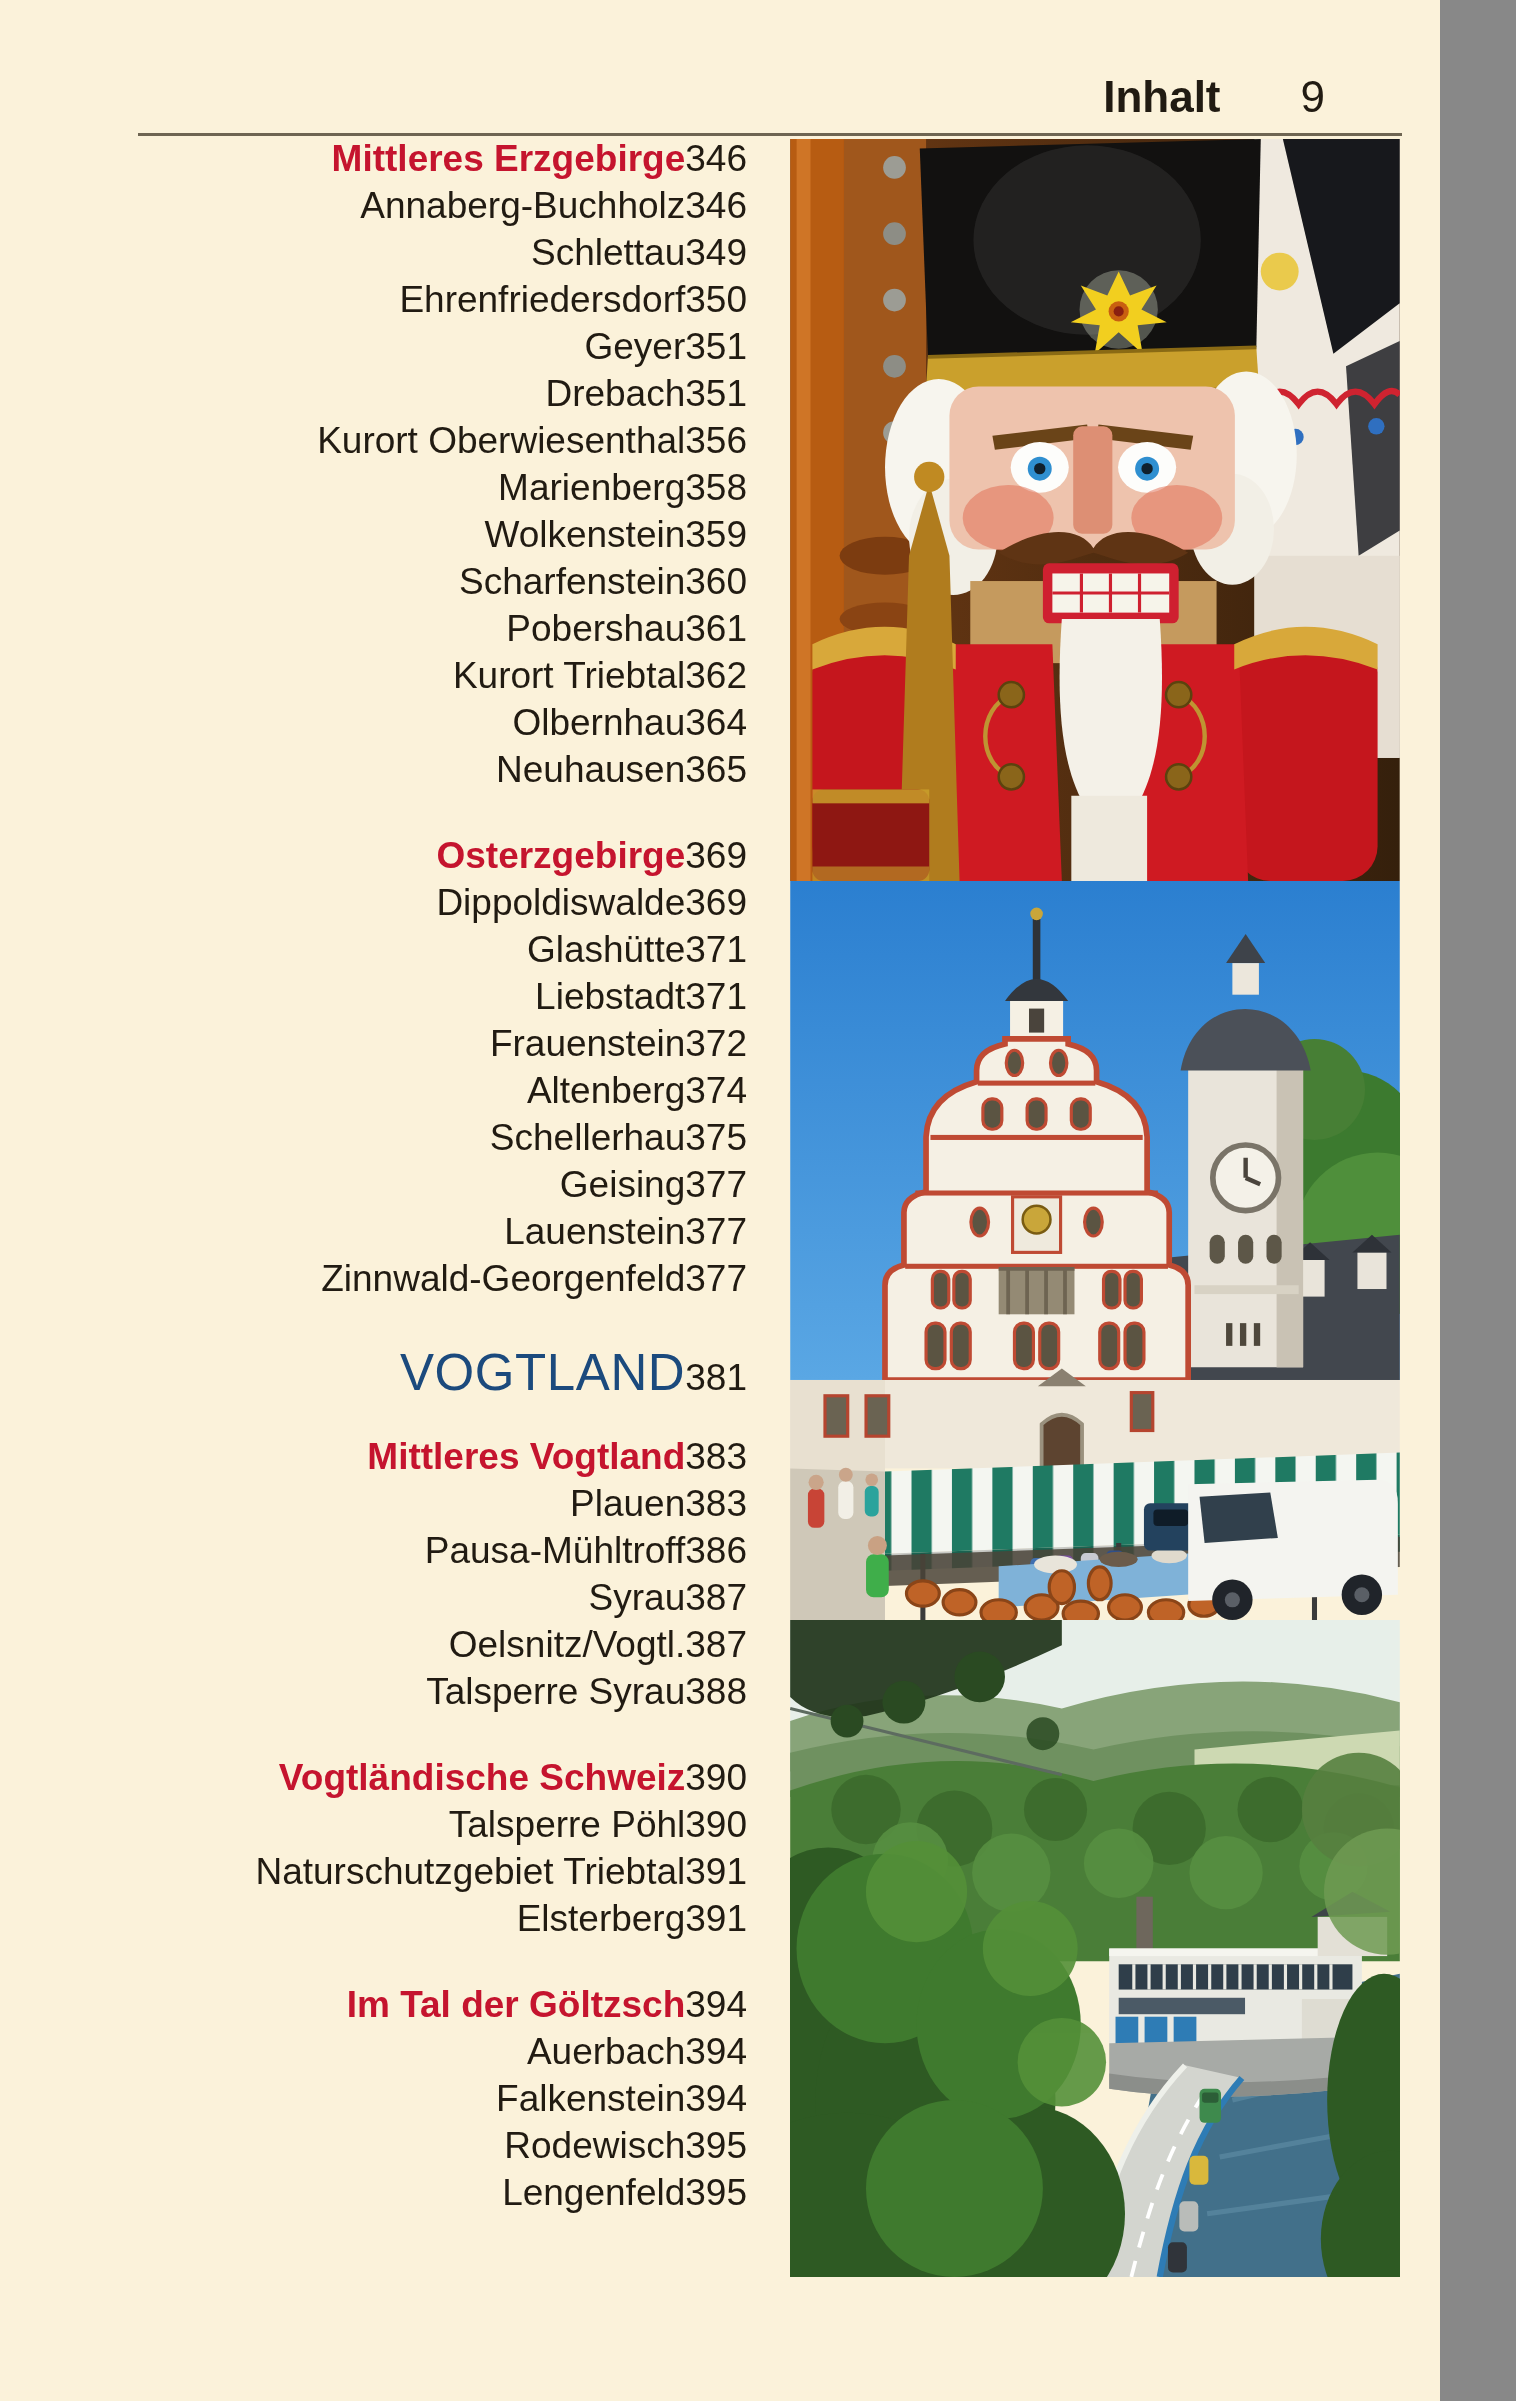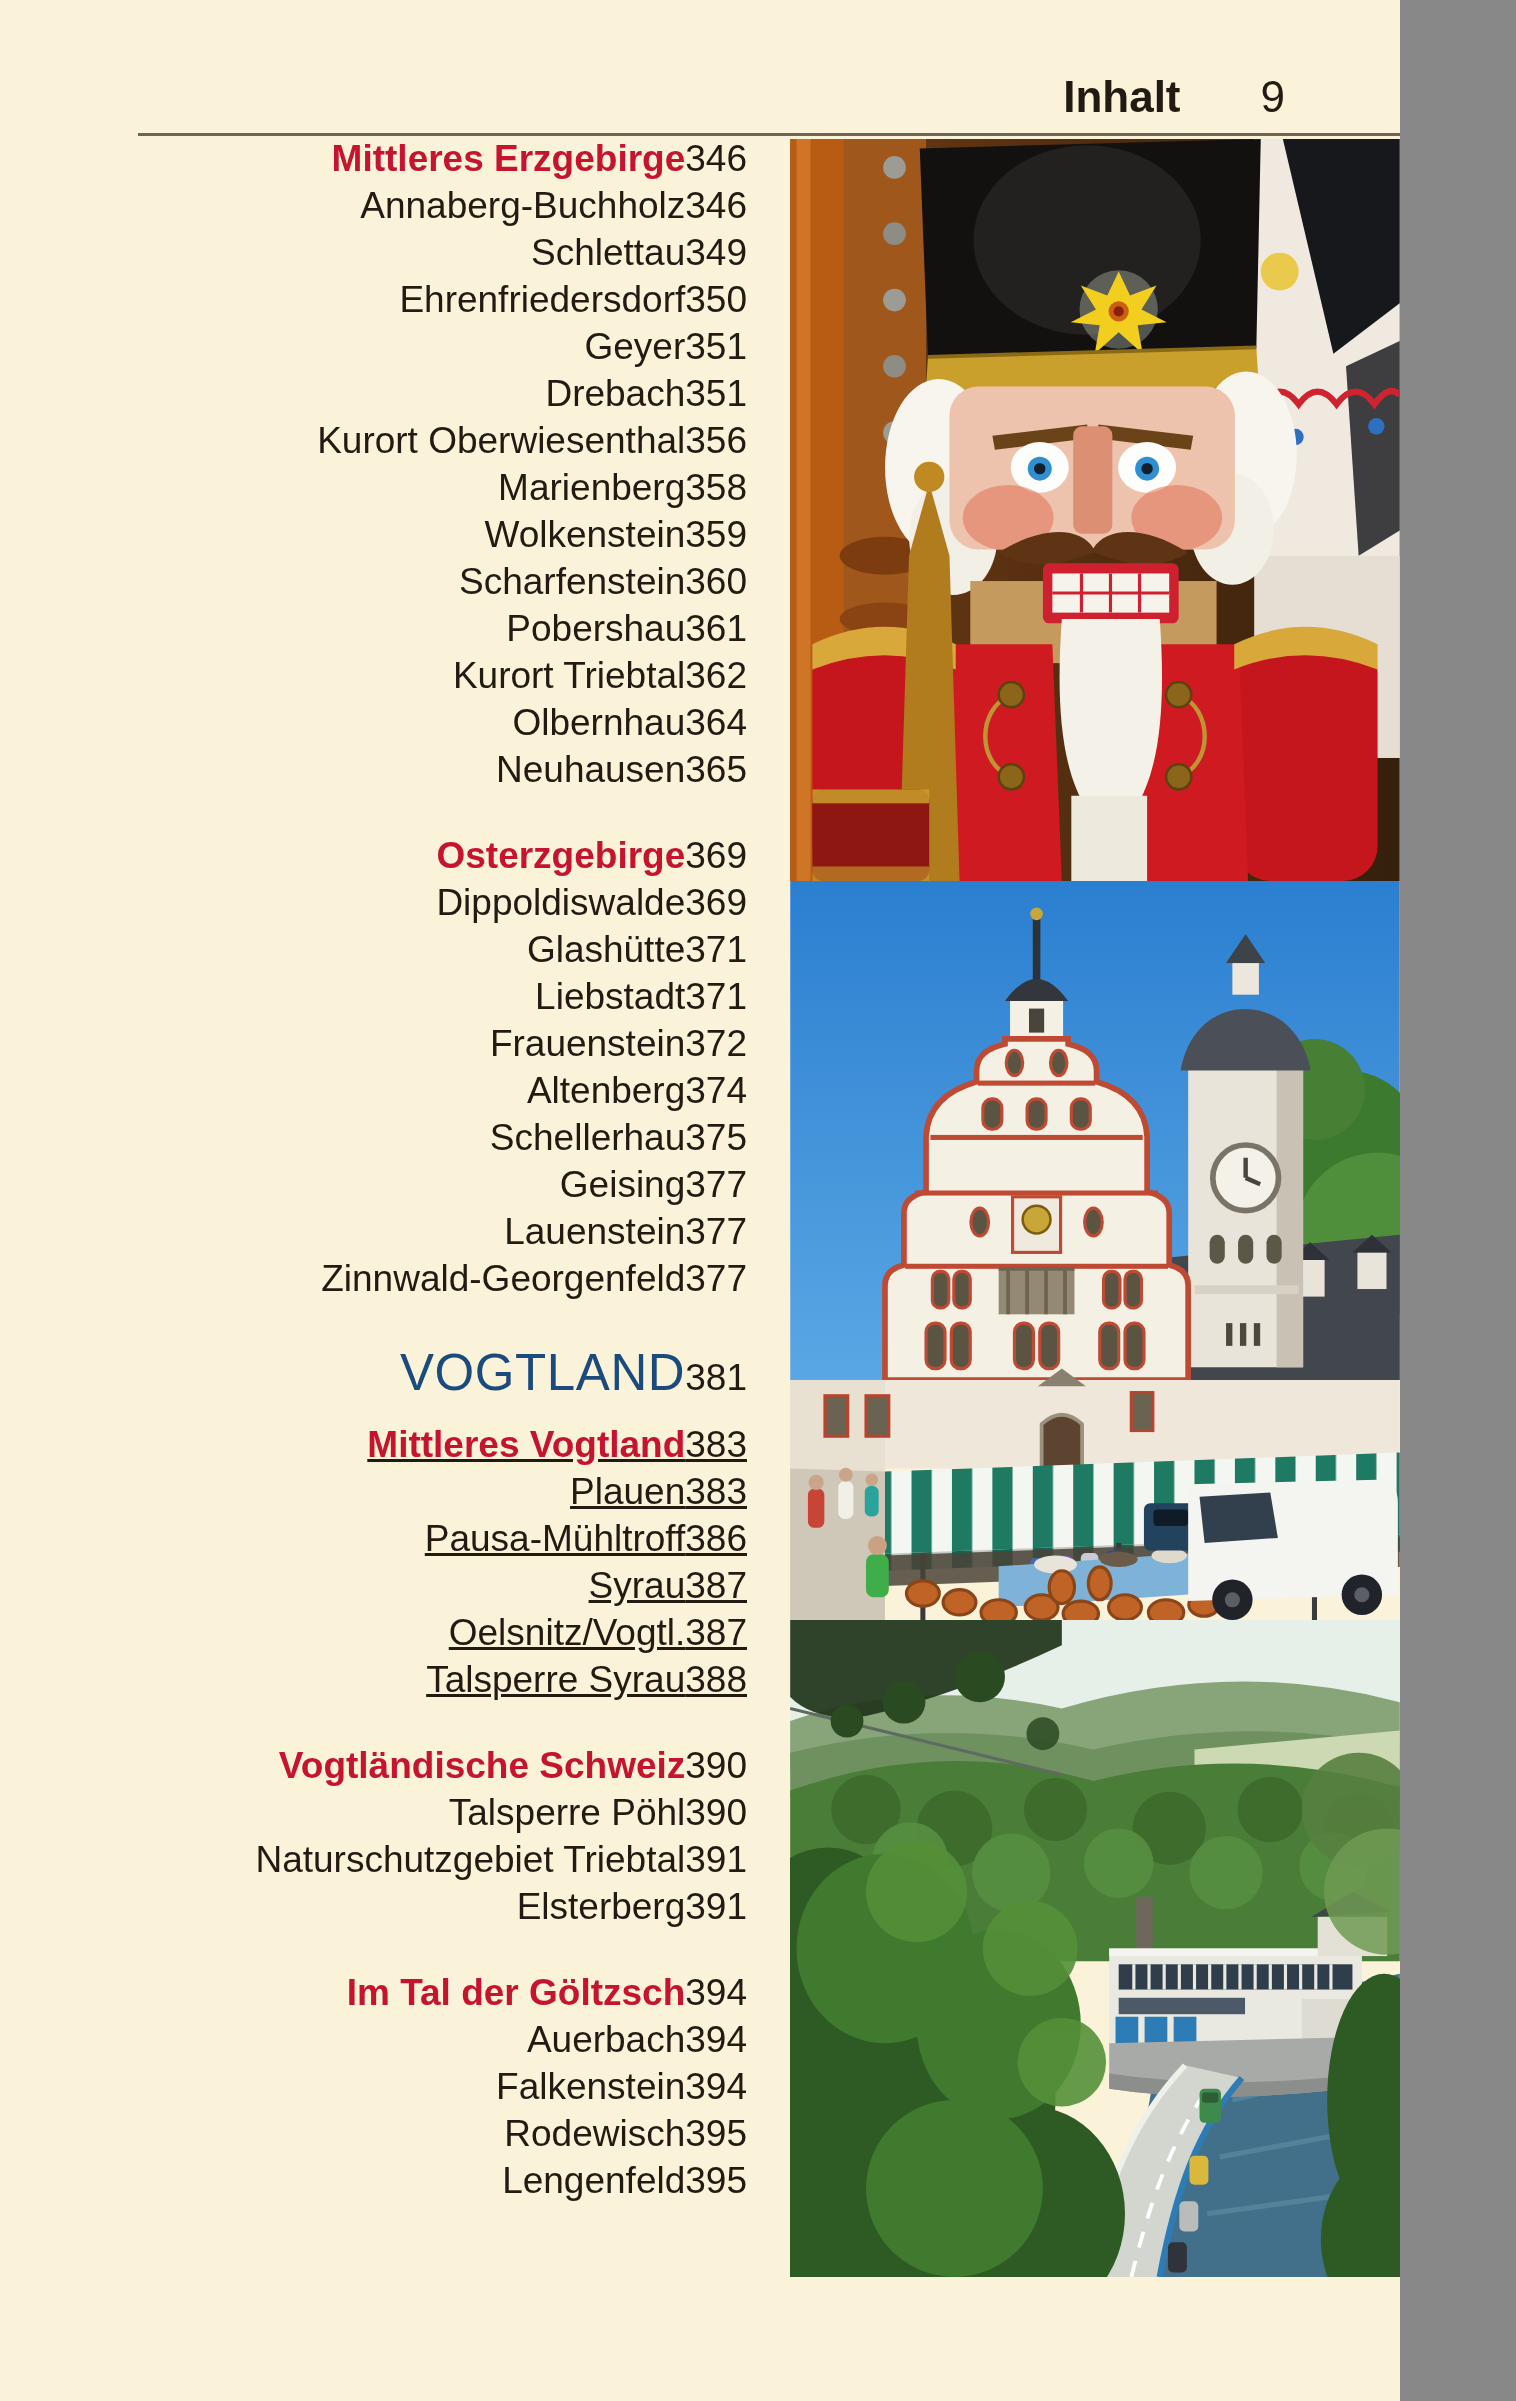--- a/index.html
+++ b/index.html
@@ -1,36 +1,36 @@
 <!DOCTYPE html>
 <html style="--bg: #fbf2da; --ink: #211b12; --red: #c5142e; --blue: #1b4a7d; --rule: #6e6552;font-size:10px"><head>
 <meta charset="utf-8">
 <style>
   :root{
     --bg:#fbf2da; --ink:#211b12; --red:#c5142e; --blue:#1b4a7d; --rule:#6e6552;
   }
   html,body{margin:0;padding:0;background:#888;}
   .page{
     position:relative; width:1400px; height:2401px; background:var(--bg);
-    font-family:"Liberation Sans", sans-serif; color:var(--ink); overflow:hidden;
+    font-family:"Liberation Sans", sans-serif; color:var(--ink); overflow:hidden;padding-left:40px;
   }
   
   .header-text{
     position:absolute; top:71px; right:115px;
     display:flex; align-items:baseline; gap:80px;
     font-size:44px; line-height:51px;
   }
   .header-title{font-weight:bold;}
   .header-page{font-weight:normal;}
   .rule{position:absolute; top:133px; left:138px; width:1264px; height:3.2px; background:var(--rule);}
   
   .toc{position:absolute; left:140px; top:135px; width:607px;}
   .section{margin:0; padding:0;}
   .section + .section{margin-top:39px;}
-  .section.part + .section{margin-top:12px;text-decoration:underline;}
+  .section.part + .section{margin-top:24px;}
   .row{display:flex; justify-content:flex-end; align-items:baseline;
        font-size:37px; line-height:47px; white-space:nowrap;}
   .row .page-no{font-weight:normal; color:var(--ink);}
   .section.chapter .row.heading .label{color:var(--red); font-weight:bold;}
   .section.part .row.heading{line-height:63px;}
   .section.part .row.heading .label{color:var(--blue); font-weight:normal; font-size:51px; letter-spacing:0.6px;}
   
   .photos{position:absolute; left:790px; top:139px; width:610px;}
   .photo{margin:0; padding:0; display:block;}
   .photo svg{display:block;}

